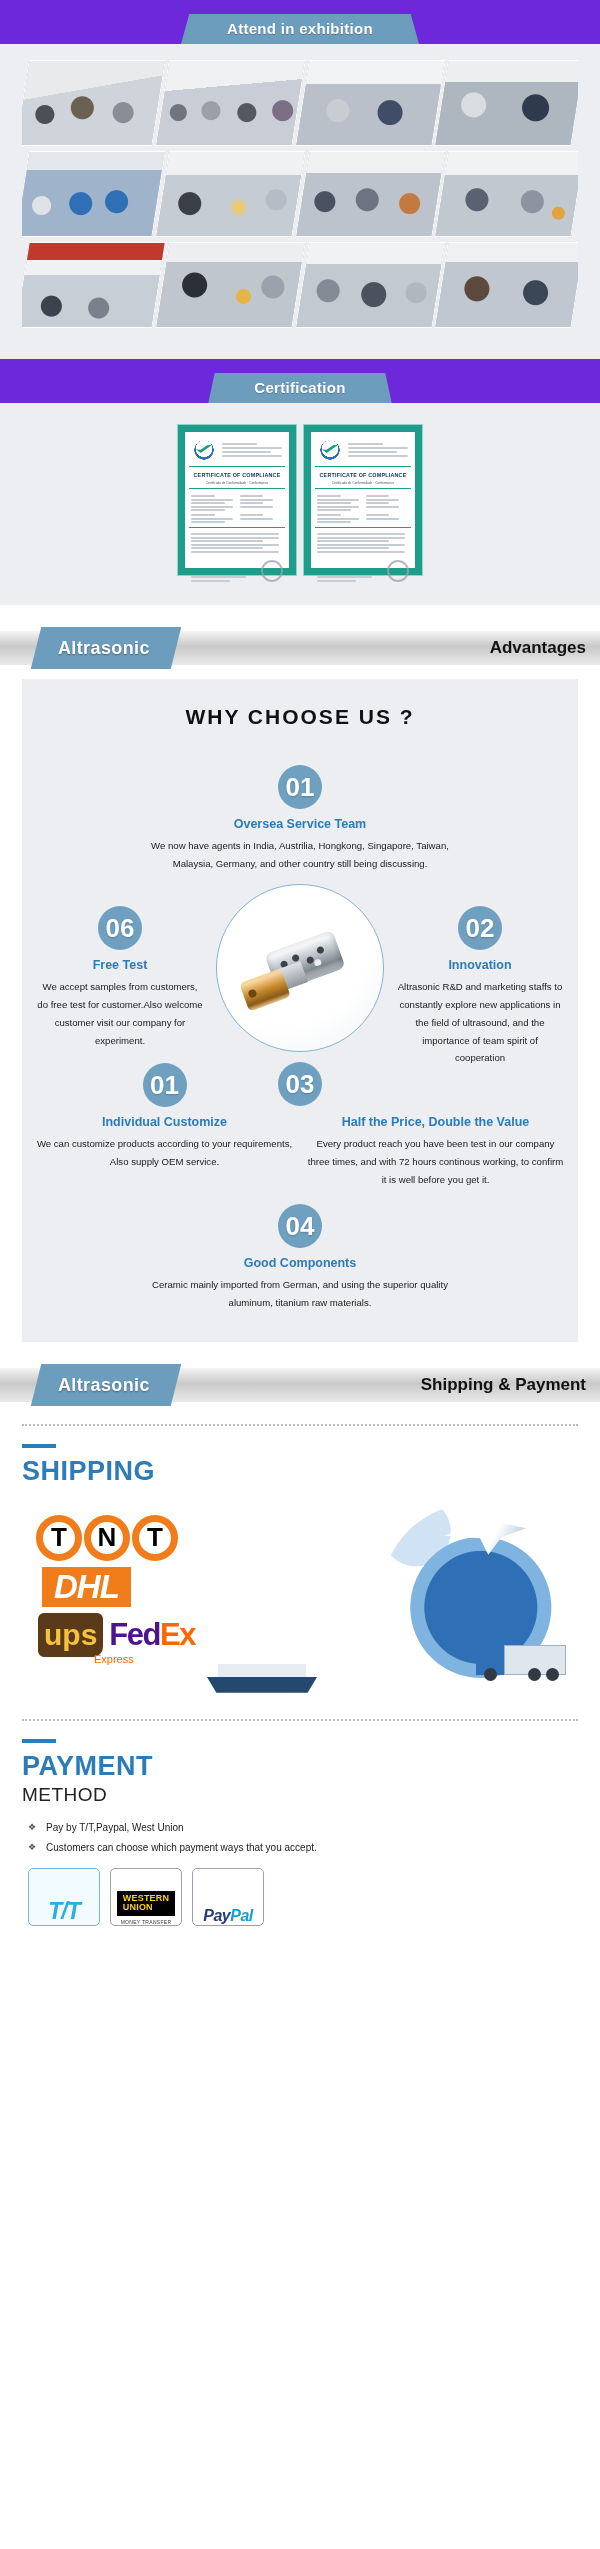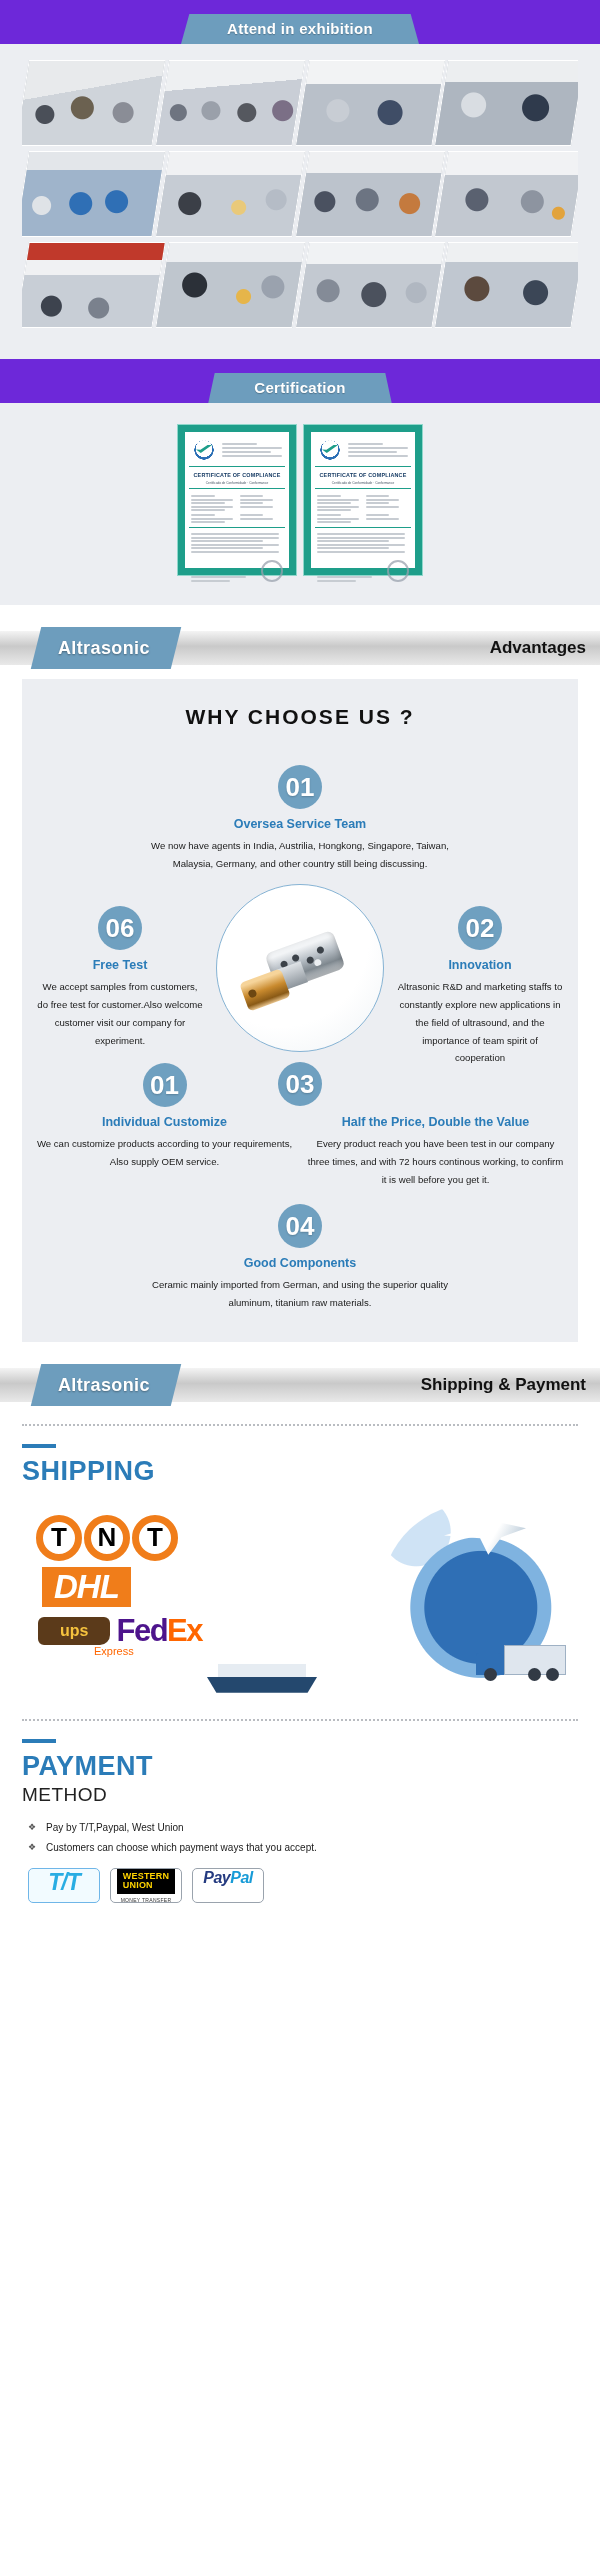--- a/index.html
+++ b/index.html
@@ -241,22 +241,22 @@
     border: 7px solid #f07d1a; background: #fff;
     display: flex; align-items: center; justify-content: center;
     font-style: normal; font-weight: bold; font-size: 26px; color: #000;
   }
   .dhl {
     background: #f07d1a; color: #fff; font-size: 33px; font-weight: bold; font-style: italic;
     letter-spacing: -1px; padding: 1px 12px; display: inline-block; margin: 2px 0 6px 6px;
   }
   .row3 { display: flex; align-items: center; gap: 6px; margin-left: 2px; }
   .ups {
-    background: #5b3a1a; color: #f5c23e; font-weight: bold; font-size: 16px;
-    padding: 5px 22px; border-radius: 6px 6px 10px 6px;
+    background: #5b3a1a; color: #f5c23e; font-weight: bold; font-size: 30px;
+    padding: 5px 6px; border-radius: 6px 6px 10px 6px;
   }
   .fedex { font-size: 31px; font-weight: bold; letter-spacing: -1.5px; }
   .fedex b:first-child { color: #4d148c; }
   .fedex b:last-child { color: #ff6600; }
   .fedex-sub { font-size: 11px; color: #ff6600; margin-left: 58px; margin-top: -4px; }
 
   .globe {
     position: absolute; right: 6px; top: 6px; width: 190px; height: 180px;
     background:
       radial-gradient(circle at 52% 58%, #2f6fb5 0 56px, transparent 57px),
@@ -280,22 +280,22 @@
   }
   .ship-boat .hull { position: absolute; bottom: 0; width: 120px; height: 16px; background: #24486e; clip-path: polygon(4% 0,96% 0,88% 100%,12% 100%); }
   .ship-boat .deck { position: absolute; bottom: 15px; left: 16px; width: 88px; height: 14px; background: #e6ecf2; }
 
   
   .pay-list { margin: 12px 0 10px 6px; }
   .pay-li { display: flex; gap: 10px; font-size: 10px; color: #1a1a1a; line-height: 2; }
   .pay-li .dia { color: #555; font-size: 9px; }
   .pay-logos { display: flex; gap: 10px; margin: 8px 0 26px 6px; }
   .pl { border: 1px solid #9aa3ad; border-radius: 5px; background: #fff;
-        width: 72px; height: 35px; display: flex; flex-direction: column;
-        align-items: center; justify-content: flex-start; }
+        width: 72px; height: 58px; display: flex; flex-direction: column;
+        align-items: center; justify-content: flex-end; }
   .pl.tt { border-color: #6fb6e8; background: #f2fbff; }
   .tt-txt { font-size: 23px; font-weight: bold; font-style: italic; color: #29ade3; letter-spacing: -1px; }
   .wu-box { background: #000; padding: 3px 6px; }
   .wu-1, .wu-2 { color: #ffd400; font-size: 9px; font-weight: bold; line-height: 1.05; letter-spacing: .2px; }
   .wu-sub { font-size: 5px; color: #333; margin-top: 3px; letter-spacing: .3px; }
   .pp { font-size: 16px; font-weight: bold; font-style: italic; letter-spacing: -.5px; }
   .pp .a { color: #253b80; } .pp .b { color: #179bd7; }
 </style>
 </head>
 <body>

